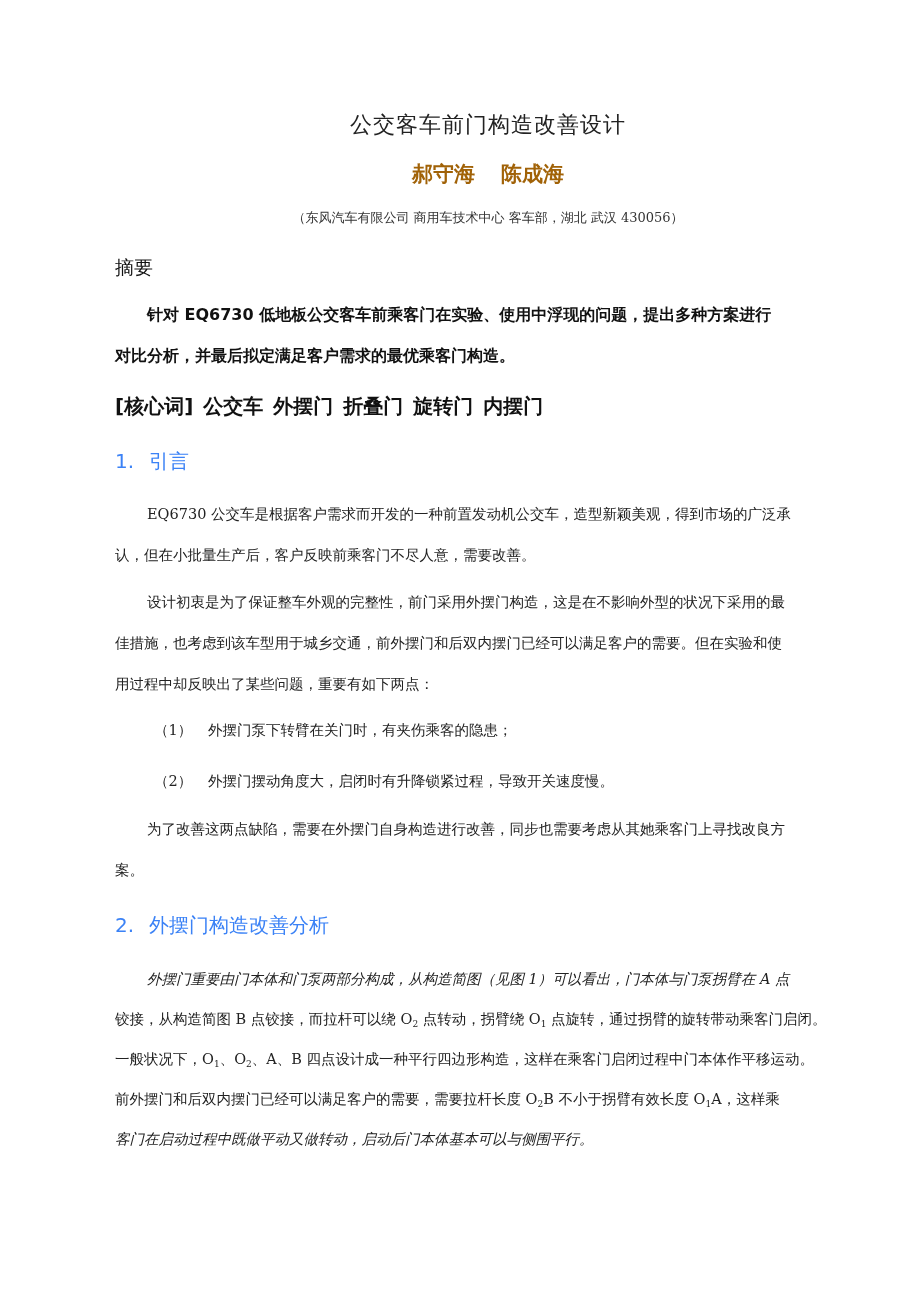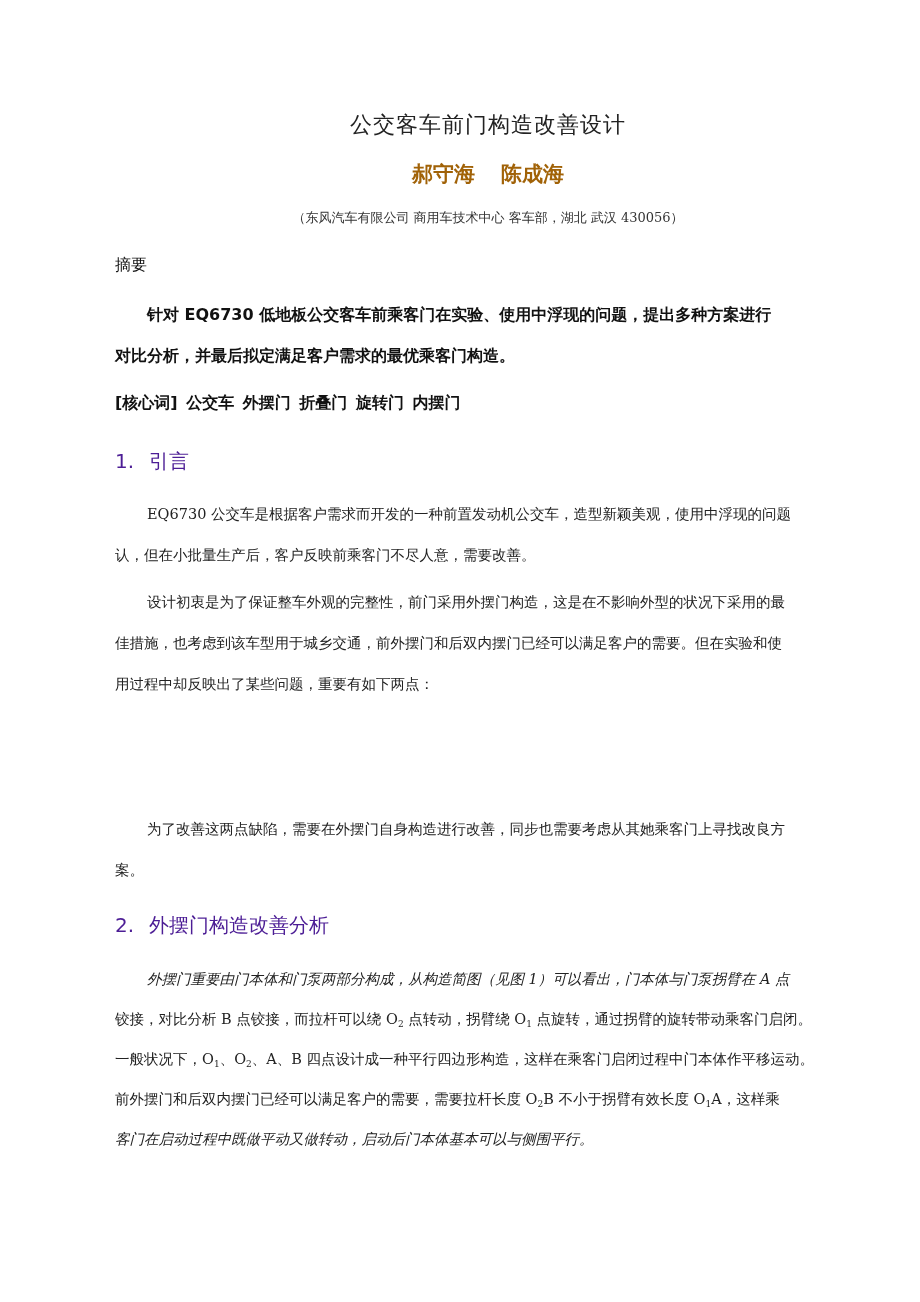--- a/index.html
+++ b/index.html
@@ -7,26 +7,26 @@
   .page { position: absolute; left: 0; top: 12px; width: 780px; height: 1302px; margin-left: 28px; }
   .serif { font-family: "DejaVu Serif", "Liberation Serif", serif; }
   .sans { font-family: "DejaVu Sans", "Liberation Sans", sans-serif; }
   .abs { position: absolute; white-space: nowrap; }
 
   .title { top: 98px; left: 0; width: 920px; text-align: center; font-size: 22px; letter-spacing: 1px; color: #222; }
   .authors { top: 148px; left: 0; width: 920px; text-align: center; font-size: 21px; font-weight: bold; color: #a16207; word-spacing: 0; }
   .authors .gap { display: inline-block; width: 26px; }
   .affil { top: 197px; left: 0; width: 920px; text-align: center; font-size: 13px; color: #333; }
 
-  .label-abstract { top: 243px; left: 87px; font-size: 16px; text-align: right; }
+  .label-abstract { top: 243px; left: 87px; font-size: 19px; text-align: right; }
   .abstract { left: 87px; width: 750px; font-size: 16px; font-weight: bold; color: #111; }
   .abstract .line { position: absolute; left: 0; white-space: nowrap; }
-  .keywords { top: 381px; left: 87px; font-size: 16px; font-weight: bold; color: #111; word-spacing: 3px; }
+  .keywords { top: 381px; left: 87px; font-size: 20px; font-weight: bold; color: #111; word-spacing: 3px; }
 
-  .h1 { left: 87px; font-size: 20px; color: #4c1d95; }
+  .h1 { left: 87px; font-size: 20px; color: #3b82f6; }
   .h1 .num { display: inline-block; width: 34px; }
 
   .para { position: absolute; left: 87px; width: 745px; font-size: 14.5px; color: #222; }
   .para .line { position: absolute; left: 0; white-space: nowrap; }
   .item { position: absolute; left: 126px; font-size: 14.5px; color: #222; white-space: nowrap; }
   .item .marker { display: inline-block; width: 54px; }
   sub { font-size: 9px; vertical-align: -3px; }
 </style>
 </head>
 <body>
@@ -55,44 +55,50 @@
     <span>折叠门</span>
     <span>旋转门</span>
     <span>内摆门</span>
   </div>
 
   <div class="abs h1 sans" style="top:436px;">
     <span class="num">1.</span><span>引言</span>
   </div>
 
   <div class="para serif" style="top:493px;">
-    <div class="line" style="top:0; left:32px;">EQ6730 公交车是根据客户需求而开发的一种前置发动机公交车，造型新颖美观，使用中浮现的问题</div>
+    <div class="line" style="top:0; left:32px;">EQ6730 公交车是根据客户需求而开发的一种前置发动机公交车，造型新颖美观，得到市场的广泛承</div>
     <div class="line" style="top:41px;">认，但在小批量生产后，客户反映前乘客门不尽人意，需要改善。</div>
   </div>
 
   <div class="para serif" style="top:581px;">
     <div class="line" style="top:0; left:32px;">设计初衷是为了保证整车外观的完整性，前门采用外摆门构造，这是在不影响外型的状况下采用的最</div>
     <div class="line" style="top:41px;">佳措施，也考虑到该车型用于城乡交通，前外摆门和后双内摆门已经可以满足客户的需要。但在实验和使</div>
     <div class="line" style="top:82px;">用过程中却反映出了某些问题，重要有如下两点：</div>
   </div>
 
+  <div class="item serif" style="top:709px;">
+    <span class="marker">（1）</span><span>外摆门泵下转臂在关门时，有夹伤乘客的隐患；</span>
+  </div>
+  <div class="item serif" style="top:760px;">
+    <span class="marker">（2）</span><span>外摆门摆动角度大，启闭时有升降锁紧过程，导致开关速度慢。</span>
+  </div>
 
   <div class="para serif" style="top:808px;">
     <div class="line" style="top:0; left:32px;text-align:right;">为了改善这两点缺陷，需要在外摆门自身构造进行改善，同步也需要考虑从其她乘客门上寻找改良方</div>
     <div class="line" style="top:41px;">案。</div>
   </div>
 
   <div class="abs h1 sans" style="top:900px;">
     <span class="num">2.</span><span>外摆门构造改善分析</span>
   </div>
 
   <div class="para serif" style="top:958px;">
     <div class="line" style="top:0; left:32px;font-style:italic;">外摆门重要由门本体和门泵两部分构成，从构造简图（见图 1）可以看出，门本体与门泵拐臂在 A 点</div>
     <div class="line" style="top:40px;">
-      <span>铰接，对比分析 B 点铰接，而拉杆可以绕 O</span><sub>2</sub><span> 点转动，拐臂绕 O</span><sub>1</sub><span> 点旋转，通过拐臂的旋转带动乘客门启闭。</span>
+      <span>铰接，从构造简图 B 点铰接，而拉杆可以绕 O</span><sub>2</sub><span> 点转动，拐臂绕 O</span><sub>1</sub><span> 点旋转，通过拐臂的旋转带动乘客门启闭。</span>
     </div>
     <div class="line" style="top:80px;">
       <span>一般状况下，O</span><sub>1</sub><span>、O</span><sub>2</sub><span>、A、B 四点设计成一种平行四边形构造，这样在乘客门启闭过程中门本体作平移运动。</span>
     </div>
     <div class="line" style="top:120px;">
       <span>前外摆门和后双内摆门已经可以满足客户的需要，需要拉杆长度 O</span><sub>2</sub><span>B 不小于拐臂有效长度 O</span><sub>1</sub><span>A，这样乘</span>
     </div>
     <div class="line" style="top:160px;font-style:italic;">客门在启动过程中既做平动又做转动，启动后门本体基本可以与侧围平行。</div>
   </div>
 

